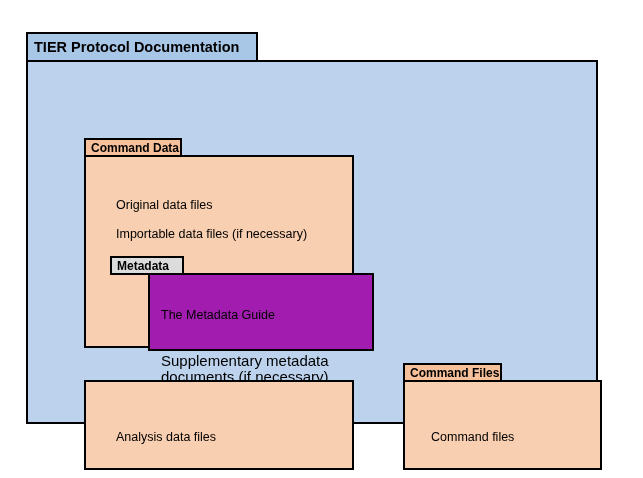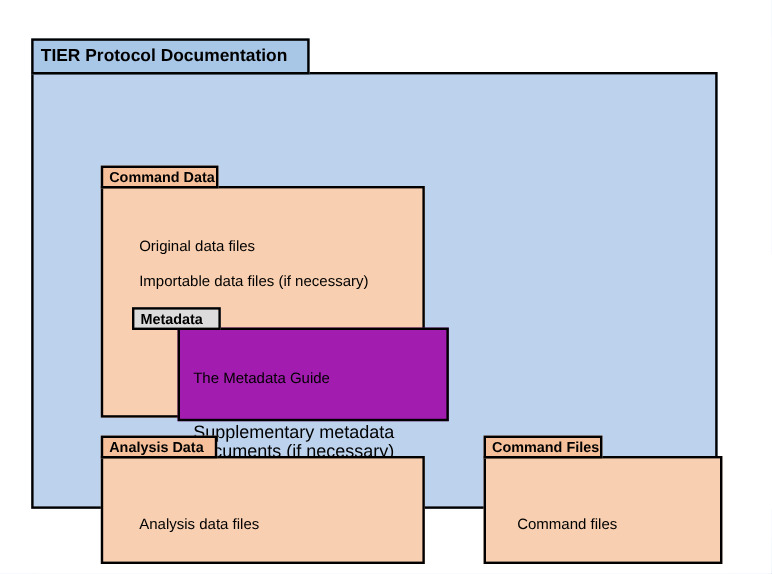--- a/index.html
+++ b/index.html
@@ -166,23 +166,20 @@
               <div class="pkg-item it-md-1">The Metadata Guide</div>
               <div class="pkg-item it-md-2">Supplementary metadata documents (if necessary)</div>
             </div>
           </div>
 
         </div>
       </div>
 
 
       <div class="pkg orange" id="pkg-analysis-data">
-        <div class="pkg-tab">
-          <span>Analysis Data</span>
-        </div>
         <div class="pkg-body">
           <div class="pkg-item it-ad-1">Analysis data files</div>
         </div>
       </div>
 
       <div class="pkg orange" id="pkg-command-files">
         <div class="pkg-tab">
           <span>Command Files</span>
         </div>
         <div class="pkg-body">

